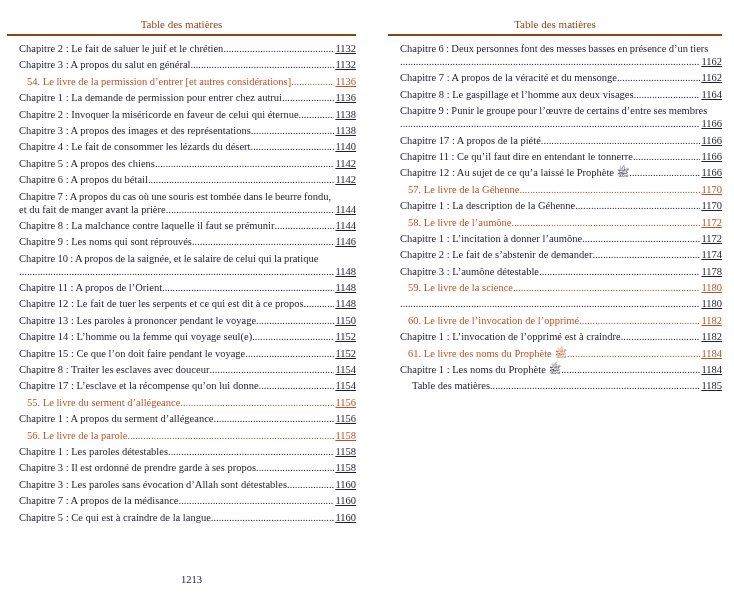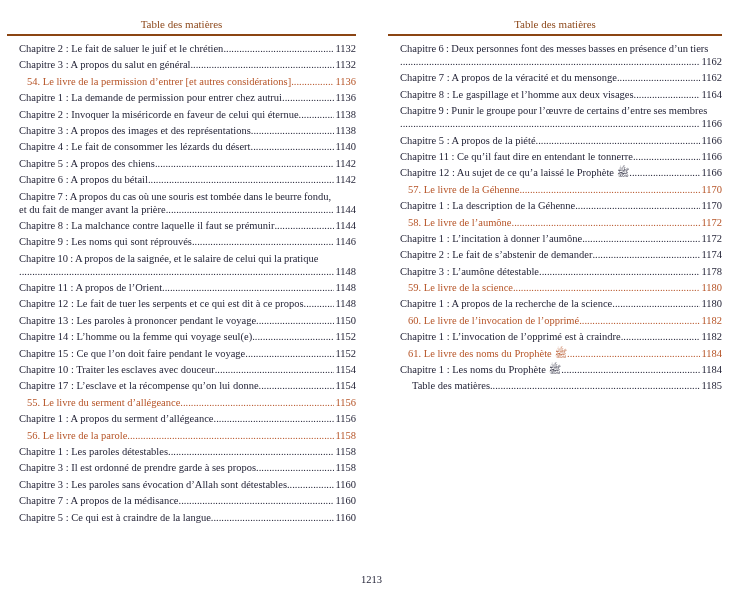--- a/index.html
+++ b/index.html
@@ -14,25 +14,25 @@
   .page-right{padding:18px 12px 0 21px;}
   .page-header{text-align:center;color:#8e4a1d;font-size:11px;line-height:13px;margin-bottom:2.5px;}
   .header-rule{height:2.5px;background:#8b4513;}
   .toc{margin-top:6px;line-height:13px;}
   .entry{margin-bottom:3.4px;}
   .row{display:flex;align-items:flex-end;}
   .label,.cont{white-space:nowrap;}
   .wrap1{display:block;white-space:nowrap;overflow:hidden;word-spacing:-0.3px;}
   .leader{flex:1 1 0;min-width:4px;overflow:hidden;white-space:nowrap;}
   .leader::after{content:"..................................................................................................................................................................................................................";}
-  .pagenum{padding-left:1px;}
+  .pagenum{padding-left:1px;text-decoration:underline;}
   .chapter{padding-left:12px;}
   .toc-self{padding-left:24px;}
   .book{color:#b65427;padding-left:20px;}
-  .page-footer{position:absolute;bottom:14px;left:15px;width:100%;text-align:right;line-height:13px;}
+  .page-footer{position:absolute;bottom:14px;left:8px;width:100%;text-align:center;line-height:13px;}
 </style>
 </head>
 <body>
 
 <div class="spread">
 
   <section class="page page-left">
     <div class="page-header">Table des matières</div>
     <div class="header-rule"></div>
     <div class="toc">
@@ -158,21 +158,21 @@
         </div>
         <div class="entry chapter">
           <div class="row">
             <span class="label">Chapitre 15 : Ce que l’on doit faire pendant le voyage</span>
             <span class="leader"></span>
             <span class="pagenum">1152</span>
           </div>
         </div>
         <div class="entry chapter">
           <div class="row">
-            <span class="label">Chapitre 10 : Traiter les esclaves avec douceur</span>
+            <span class="label">Chapitre 8 : Traiter les esclaves avec douceur</span>
             <span class="leader"></span>
             <span class="pagenum">1154</span>
           </div>
         </div>
         <div class="entry chapter">
           <div class="row">
             <span class="label">Chapitre 17 : L’esclave et la récompense qu’on lui donne</span>
             <span class="leader"></span>
             <span class="pagenum">1154</span>
           </div>
@@ -264,21 +264,21 @@
         </div>
         <div class="entry chapter">
           <div class="wrap1">Chapitre 9 : Punir le groupe pour l’œuvre de certains d’entre ses membres</div>
           <div class="row">
             <span class="leader"></span>
             <span class="pagenum">1166</span>
           </div>
         </div>
         <div class="entry chapter">
           <div class="row">
-            <span class="label">Chapitre 5 : A propos de la piété</span>
+            <span class="label">Chapitre 17 : A propos de la piété</span>
             <span class="leader"></span>
             <span class="pagenum">1166</span>
           </div>
         </div>
         <div class="entry chapter">
           <div class="row">
             <span class="label">Chapitre 11 : Ce qu’il faut dire en entendant le tonnerre</span>
             <span class="leader"></span>
             <span class="pagenum">1166</span>
           </div>
@@ -334,21 +334,20 @@
         </div>
         <div class="entry book">
           <div class="row">
             <span class="label">59. Le livre de la science</span>
             <span class="leader"></span>
             <span class="pagenum">1180</span>
           </div>
         </div>
         <div class="entry chapter">
           <div class="row">
-            <span class="label">Chapitre 1 : A propos de la recherche de la science</span>
             <span class="leader"></span>
             <span class="pagenum">1180</span>
           </div>
         </div>
         <div class="entry book">
           <div class="row">
             <span class="label">60. Le livre de l’invocation de l’opprimé</span>
             <span class="leader"></span>
             <span class="pagenum">1182</span>
           </div>

